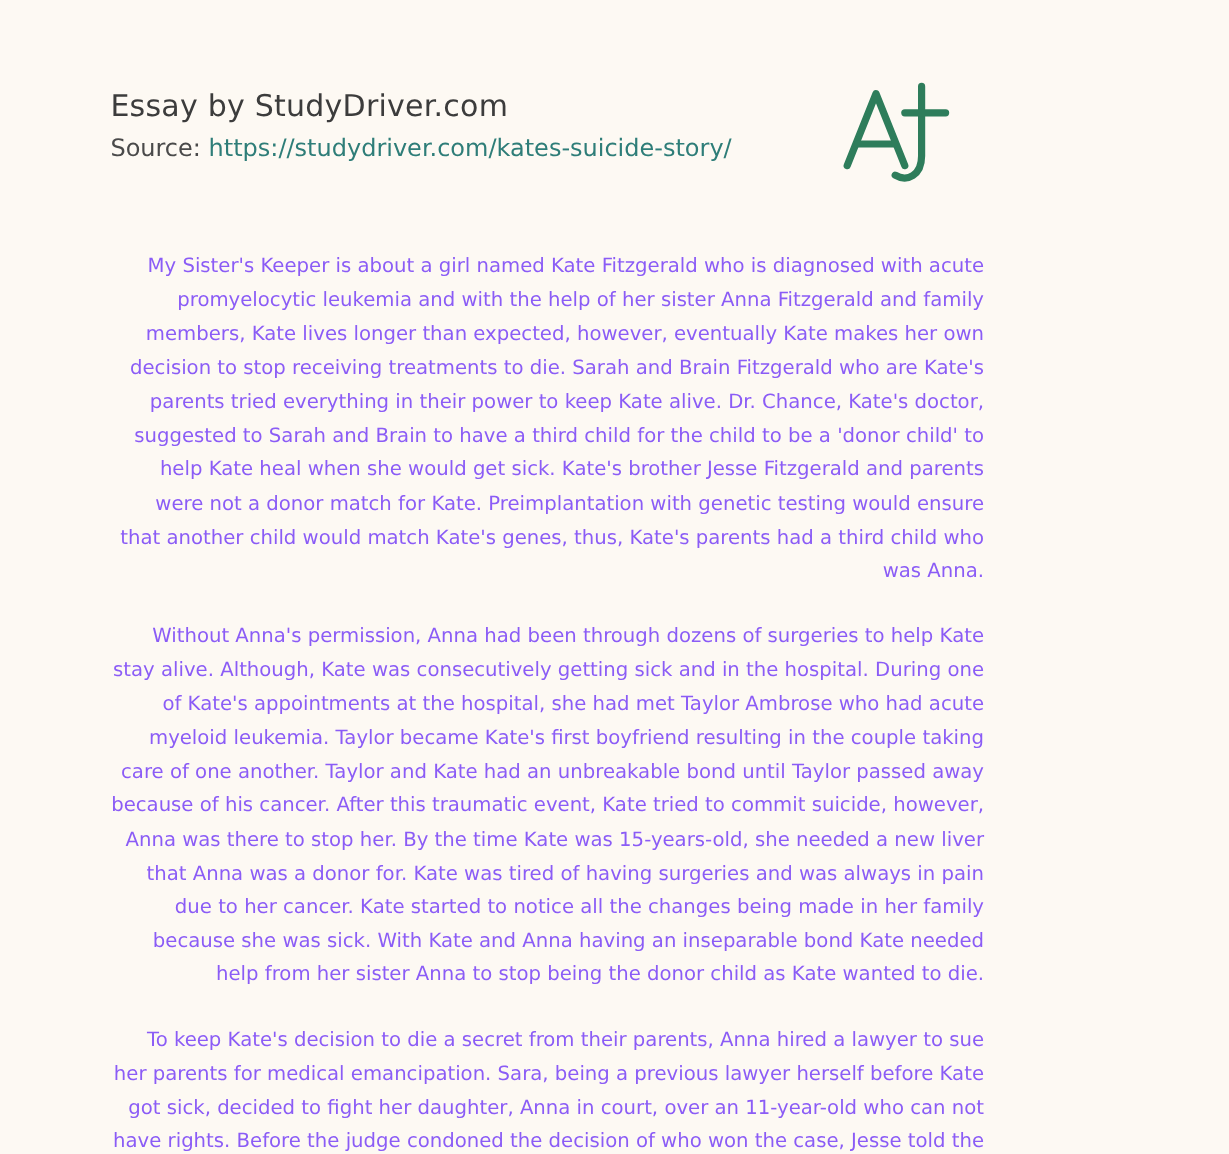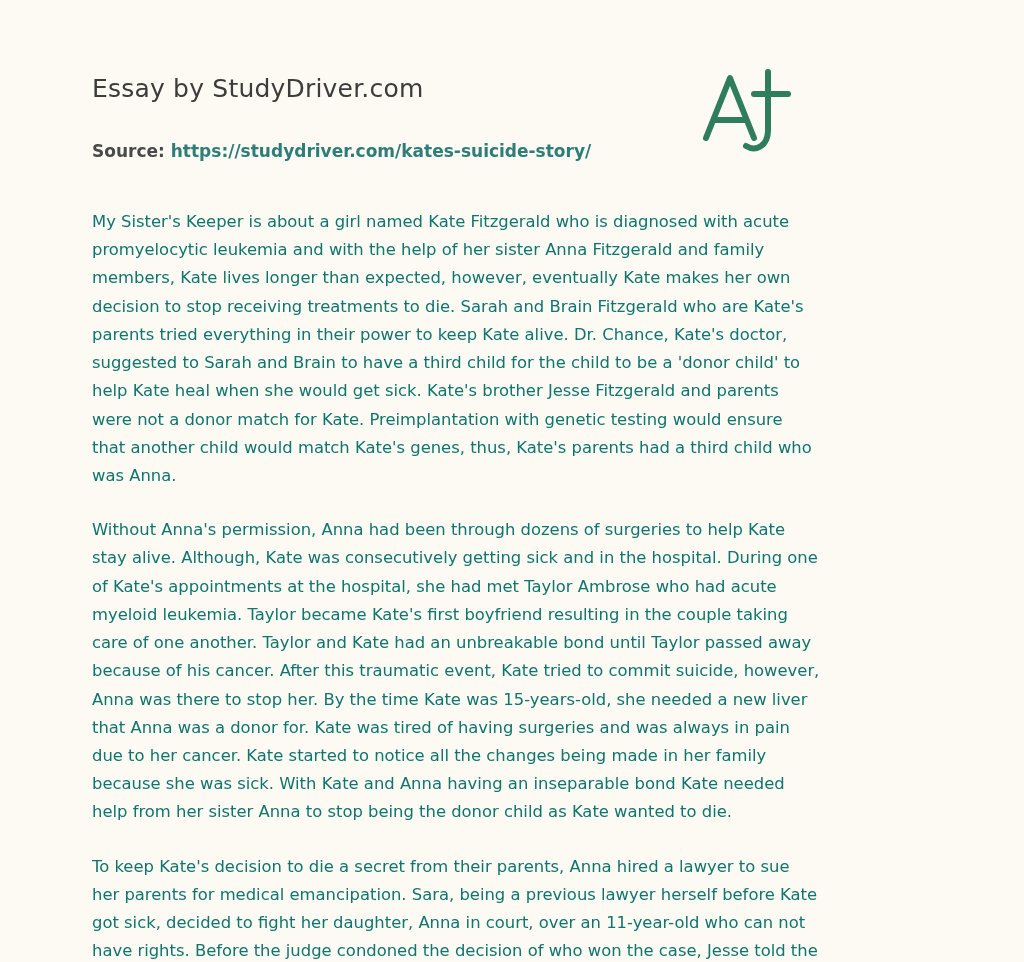--- a/index.html
+++ b/index.html
@@ -28,24 +28,23 @@
   }
   .essay-by {
     font-size: 25px;
     color: #3c3c3c;
     letter-spacing: 0.2px;
     font-weight: 400;
     margin: 0;
     padding-top: 14px;
   }
   .source-line {
-    margin-top: 38px;
-    font-size: 17px;
+    margin-top: 8px;
+    font-size: 20px;
     color: #4a4a4a;
-    font-weight: bold;
   }
   .source-label {
     color: #4a4a4a;
   }
   .source-url {
     color: #2e7d78;
     text-decoration: none;
   }
   .logo {
     position: absolute;
@@ -65,22 +64,22 @@
     color: #2f2f2f;
     letter-spacing: 0.1px;
   }
   .body-copy {
     padding-top: 28px;
   }
   .body-copy p {
     margin: 0 0 26px 0;
     font-size: 16.4px;
     line-height: 1.72;
-    color: #0f766e;
-    text-align: left;
+    color: #8b5cf6;
+    text-align: right;
   }
 </style>
 </head>
 <body>
 
 <div class="page">
 
   <div class="header">
     <div class="essay-by">Essay by StudyDriver.com</div>
     <div class="source-line">

